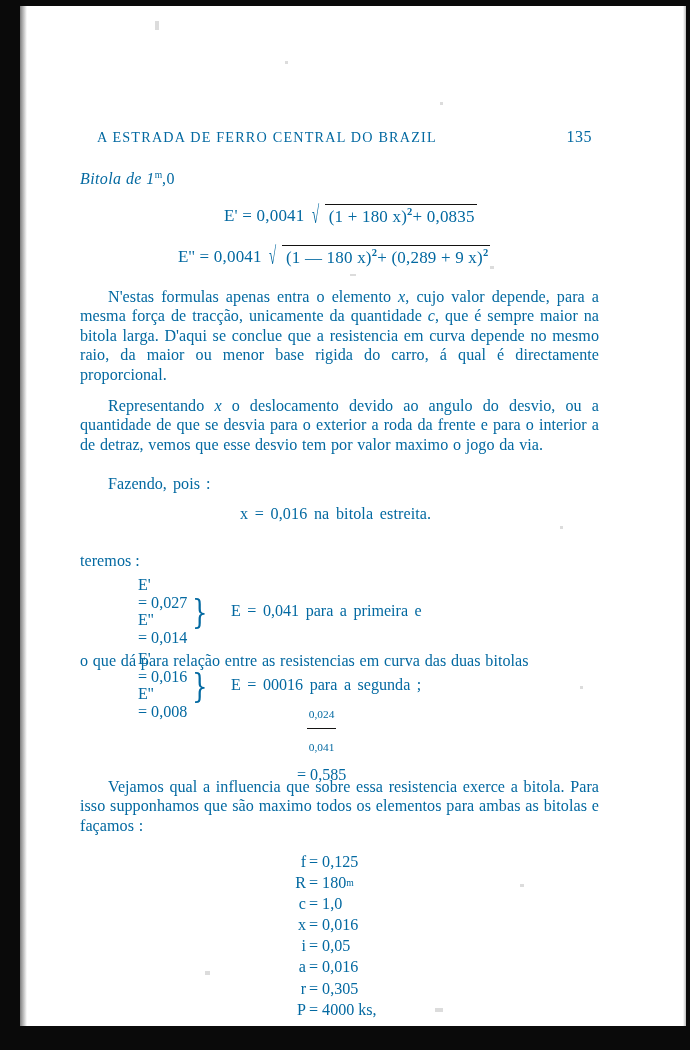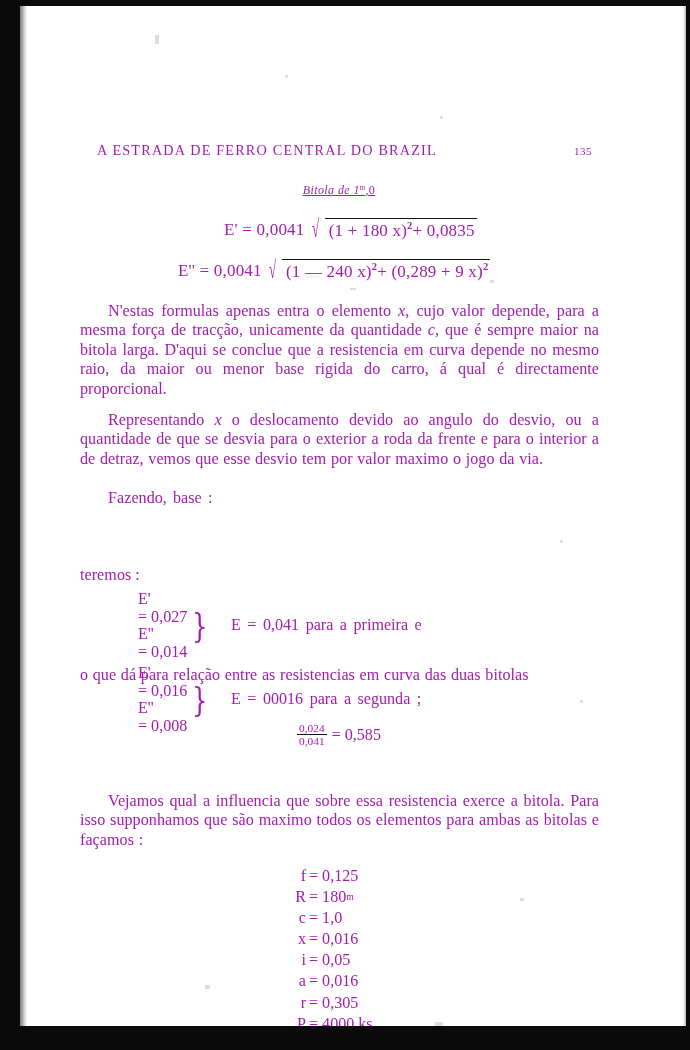--- a/index.html
+++ b/index.html
@@ -45,24 +45,24 @@
     position: absolute;
     right: 0; top: 0; bottom: 0;
     width: 3px;
     background: linear-gradient(to left, rgba(30,30,30,.30), rgba(255,255,255,0));
     pointer-events: none;
   }
 
   
   #content {
     position: absolute;
-    left: 0; top: 14px;
+    left: 0; top: 0;
     width: 100%;
     height: 100%;
-    color: #a21caf;
+    color: #0369a1;
   }
 
   .col {
     position: absolute;
     left: 60px;
     width: 518px;
   }
 
   
   #running-head {
@@ -75,33 +75,31 @@
   }
   #running-head .rh-title {
     font-variant: small-caps;
     text-transform: uppercase;
     font-size: 14.2px;
     letter-spacing: 1.2px;
     padding-left: 17px;
   }
   #running-head .rh-page {
     margin-left: auto;
-    font-size: 11px;
+    font-size: 16px;
     letter-spacing: 0.5px;
     padding-right: 6px;
   }
 
   
   #section-heading {
     top: 163px;
-    text-align: center;
     font-style: italic;
-    font-size: 12px;
+    font-size: 16px;
     letter-spacing: 0.4px;
-    text-decoration: underline;
   }
   #section-heading .unit {
     font-style: normal;
   }
   sup.m {
     font-size: 0.6em;
     vertical-align: 0.62em;
     font-style: normal;
     letter-spacing: 0;
   }
@@ -225,32 +223,33 @@
 
   
   #fraction-line {
     position: absolute;
     left: 277px;
     top: 702px;
     font-size: 16.1px;
     display: flex;
     align-items: center;
     white-space: nowrap;
+    flex-direction: column;
   }
   .frac {
     display: inline-flex;
     flex-direction: column;
     align-items: center;
     font-size: 11.4px;
     line-height: 12.4px;
     vertical-align: middle;
   }
   .frac .num { padding: 0 2px; }
-  .frac .den { padding: 0 2px; border-top: 1.3px solid #151413; }
-  #fraction-line .eq { margin-left: 5px; font-size: 16.1px; }
+  .frac .den { padding: 12px 2px; border-top: 1.3px solid #151413; margin-top: 8px; }
+  #fraction-line .eq { font-size: 16.1px; }
 
   
   #var-list {
     position: absolute;
     left: 266px;
     top: 845px;
     font-size: 16.1px;
     line-height: 21.1px;
     white-space: nowrap;
   }
@@ -293,35 +292,36 @@
       <div class="formula-row" id="formula-1">
         <span class="lead">E' = 0,0041</span>
         <span class="radical">
           <span class="surd">√</span><span class="radicand"><span>(1 + 180 x)</span><sup class="sq">2</sup><span>+ 0,0835</span></span>
         </span>
       </div>
 
       <div class="formula-row" id="formula-2">
         <span class="lead">E'' = 0,0041</span>
         <span class="radical">
-          <span class="surd">√</span><span class="radicand"><span>(1 — 240 x)</span><sup class="sq">2</sup><span>+ (0,289 + 9 x)</span><sup class="sq">2</sup></span>
+          <span class="surd">√</span><span class="radicand"><span>(1 — 180 x)</span><sup class="sq">2</sup><span>+ (0,289 + 9 x)</span><sup class="sq">2</sup></span>
         </span>
       </div>
 
       <div class="para" id="para-2">
         <span class="ind"></span><span>Representando </span><i>x</i><span> o deslocamento devido ao angulo do desvio, ou a quantidade de que se desvia para o exterior a roda da frente e para o interior a de detraz, vemos que esse desvio tem por valor maximo o jogo da via.</span>
       </div>
 
       <div class="para" id="para-1">
         <span class="ind"></span><span>N'estas formulas apenas entra o elemento </span><i>x</i><span>, cujo valor depende, para a mesma força de tracção, unicamente da quantidade </span><i>c</i><span>, que é sempre maior na bitola larga. D'aqui se conclue que a resistencia em curva depende no mesmo raio, da maior ou menor base rigida do carro, á qual é directamente proporcional.</span>
       </div>
 
-      <div class="line" id="line-fazendo">Fazendo, base :</div>
+      <div class="line" id="line-fazendo">Fazendo, pois :</div>
 
       <div class="assign-block" id="assign-x">
+        <div>x = 0,016 na bitola estreita.</div>
       </div>
 
       <div class="line" id="line-teremos">teremos :</div>
 
       <div id="brace-group">
 
         <div class="brace-pair">
           <span class="lhs">
             <span><span class="lbl">E'</span><span>= 0,027</span></span>
             <span><span class="lbl">E''</span><span>= 0,014</span></span>

